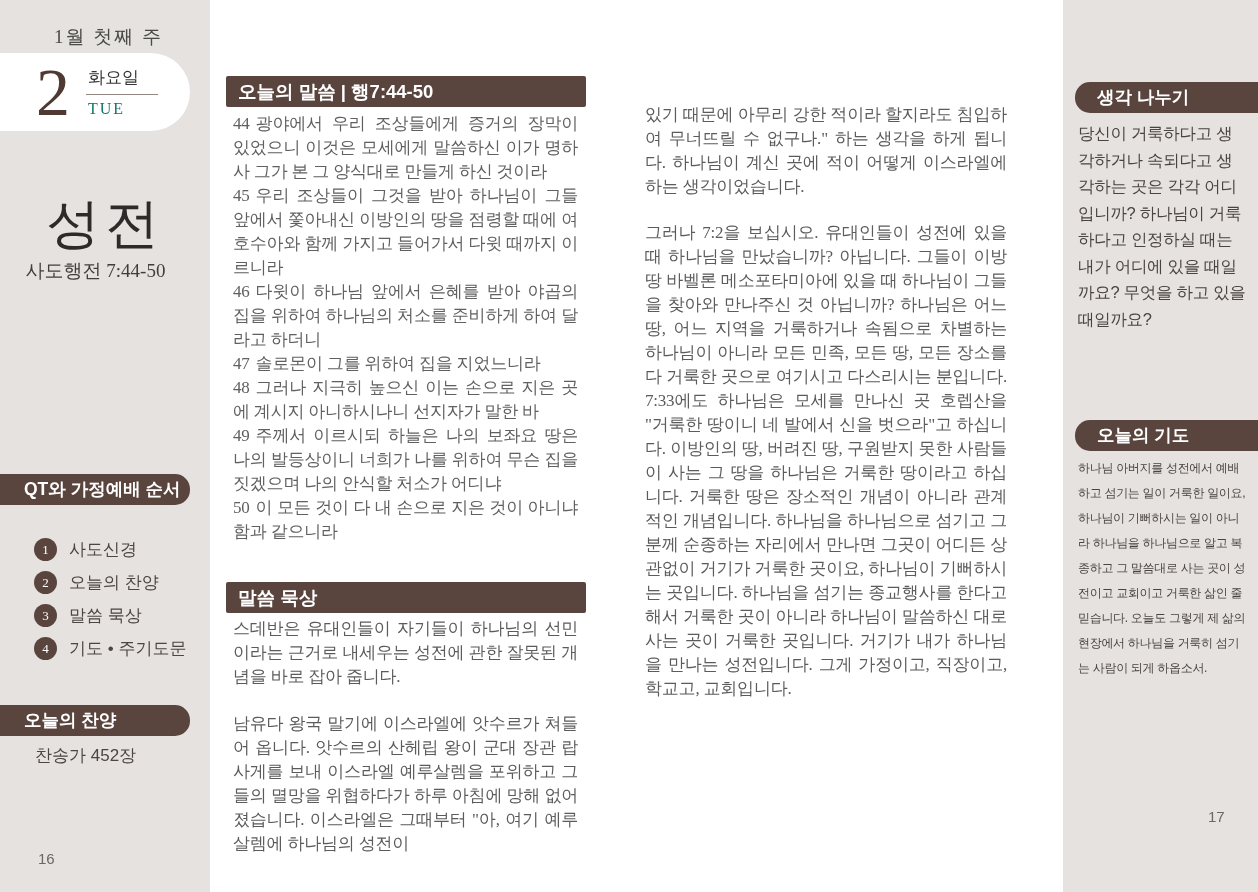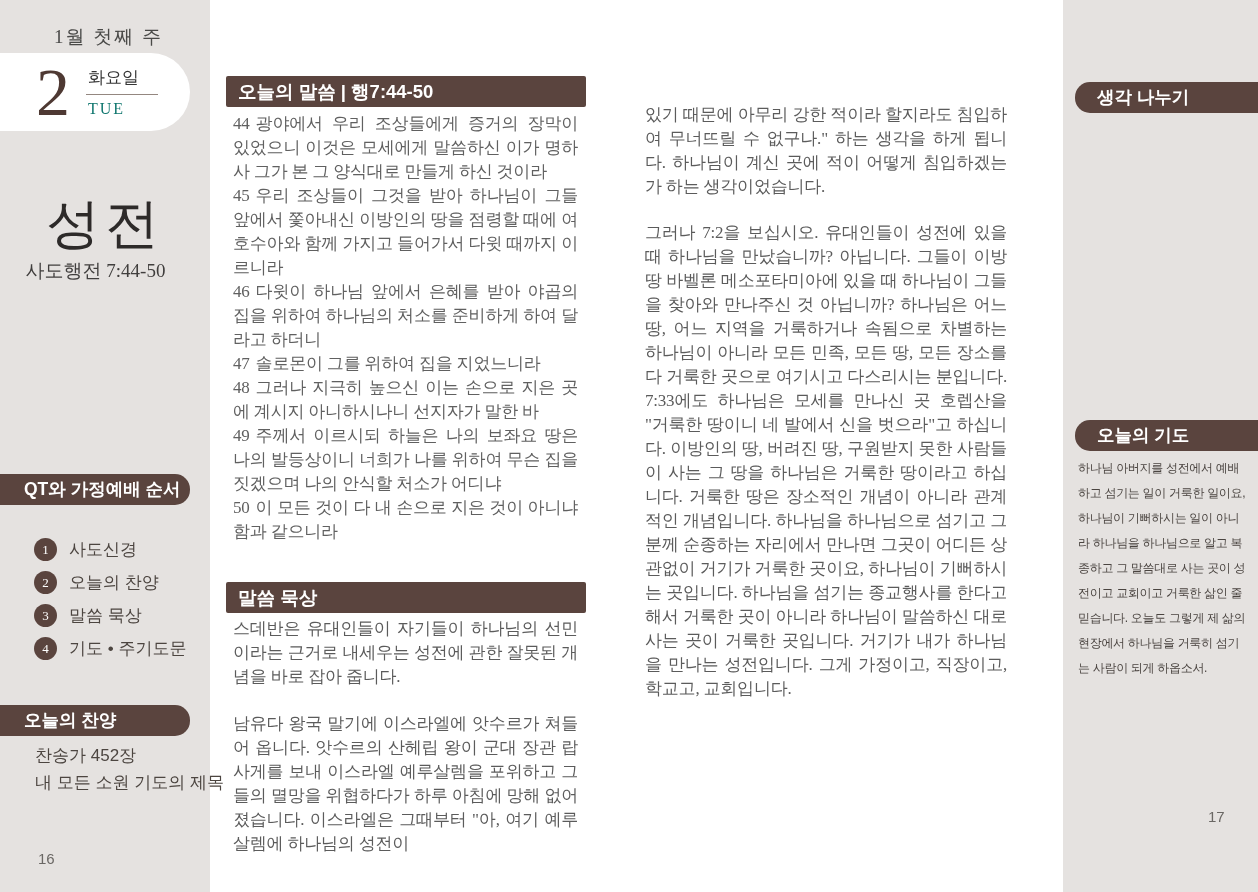--- a/index.html
+++ b/index.html
@@ -93,21 +93,20 @@
       </div>
       <div class="qt-item">
         <span class="numcircle">4</span>
         <span class="qt-label">기도 • 주기도문</span>
       </div>
     </div>
 
   <div class="band band-leftpage" style="top:705px;">오늘의 찬양</div>
   <div class="praise-lines">
       <div>찬송가 452장</div>
-      <div>내 모든 소원 기도의 제목</div>
     </div>
 
   <div class="page-num page-num-left">16</div>
 
   <div class="band band-mid" style="top:76px;">오늘의 말씀 | 행7:44-50</div>
   <div class="verses">
       <p class="verse"><span class="vnum">44</span>광야에서 우리 조상들에게 증거의 장막이 있었으니 이것은 모세에게 말씀하신 이가 명하사 그가 본 그 양식대로 만들게 하신 것이라</p>
       <p class="verse"><span class="vnum">45</span>우리 조상들이 그것을 받아 하나님이 그들 앞에서 쫓아내신 이방인의 땅을 점령할 때에 여호수아와 함께 가지고 들어가서 다윗 때까지 이르니라</p>
       <p class="verse"><span class="vnum">46</span>다윗이 하나님 앞에서 은혜를 받아 야곱의 집을 위하여 하나님의 처소를 준비하게 하여 달라고 하더니</p>
       <p class="verse"><span class="vnum">47</span>솔로몬이 그를 위하여 집을 지었느니라</p>
@@ -116,24 +115,25 @@
       <p class="verse"><span class="vnum">50</span>이 모든 것이 다 내 손으로 지은 것이 아니냐 함과 같으니라</p>
     </div>
 
   <div class="band band-mid" style="top:582px;">말씀 묵상</div>
   <div class="meditation">
       <p>스데반은 유대인들이 자기들이 하나님의 선민이라는 근거로 내세우는 성전에 관한 잘못된 개념을 바로 잡아 줍니다.</p>
       <p>남유다 왕국 말기에 이스라엘에 앗수르가 쳐들어 옵니다. 앗수르의 산헤립 왕이 군대 장관 랍사게를 보내 이스라엘 예루살렘을 포위하고 그들의 멸망을 위협하다가 하루 아침에 망해 없어졌습니다. 이스라엘은 그때부터 "아, 여기 예루살렘에 하나님의 성전이</p>
     </div>
 
   <div class="continuation">
-      <p>있기 때문에 아무리 강한 적이라 할지라도 침입하여 무너뜨릴 수 없구나." 하는 생각을 하게 됩니다. 하나님이 계신 곳에 적이 어떻게 침입하겠는가 하는 생각이었습니다.</p>
+      <p>있기 때문에 아무리 강한 적이라 할지라도 침입하여 무너뜨릴 수 없구나." 하는 생각을 하게 됩니다. 하나님이 계신 곳에 적이 어떻게 이스라엘에 하는 생각이었습니다.</p>
       <p>그러나 7:2을 보십시오. 유대인들이 성전에 있을 때 하나님을 만났습니까? 아닙니다. 그들이 이방 땅 바벨론 메소포타미아에 있을 때 하나님이 그들을 찾아와 만나주신 것 아닙니까? 하나님은 어느 땅, 어느 지역을 거룩하거나 속됨으로 차별하는 하나님이 아니라 모든 민족, 모든 땅, 모든 장소를 다 거룩한 곳으로 여기시고 다스리시는 분입니다. 7:33에도 하나님은 모세를 만나신 곳 호렙산을 "거룩한 땅이니 네 발에서 신을 벗으라"고 하십니다. 이방인의 땅, 버려진 땅, 구원받지 못한 사람들이 사는 그 땅을 하나님은 거룩한 땅이라고 하십니다. 거룩한 땅은 장소적인 개념이 아니라 관계적인 개념입니다. 하나님을 하나님으로 섬기고 그분께 순종하는 자리에서 만나면 그곳이 어디든 상관없이 거기가 거룩한 곳이요, 하나님이 기뻐하시는 곳입니다. 하나님을 섬기는 종교행사를 한다고 해서 거룩한 곳이 아니라 하나님이 말씀하신 대로 사는 곳이 거룩한 곳입니다. 거기가 내가 하나님을 만나는 성전입니다. 그게 가정이고, 직장이고, 학교고, 교회입니다.</p>
     </div>
 
   <div class="band band-rightpage" style="top:82px;">생각 나누기</div>
+  <div class="share-text">당신이 거룩하다고 생각하거나 속되다고 생각하는 곳은 각각 어디입니까? 하나님이 거룩하다고 인정하실 때는 내가 어디에 있을 때일까요? 무엇을 하고 있을 때일까요?</div>
 
   <div class="band band-rightpage" style="top:420px;">오늘의 기도</div>
   <div class="prayer-text">하나님 아버지를 성전에서 예배하고 섬기는 일이 거룩한 일이요, 하나님이 기뻐하시는 일이 아니라 하나님을 하나님으로 알고 복종하고 그 말씀대로 사는 곳이 성전이고 교회이고 거룩한 삶인 줄 믿습니다. 오늘도 그렇게 제 삶의 현장에서 하나님을 거룩히 섬기는 사람이 되게 하옵소서.</div>
 
   <div class="page-num page-num-right">17</div>
 
 </div>
 
 </body></html>

